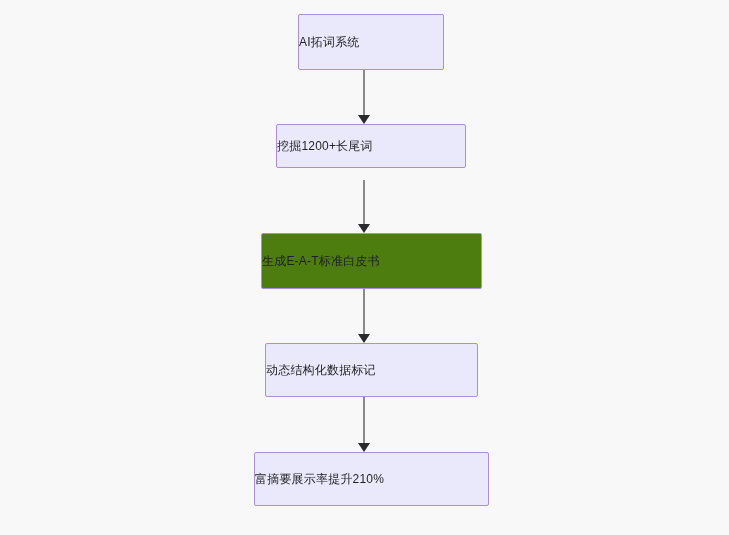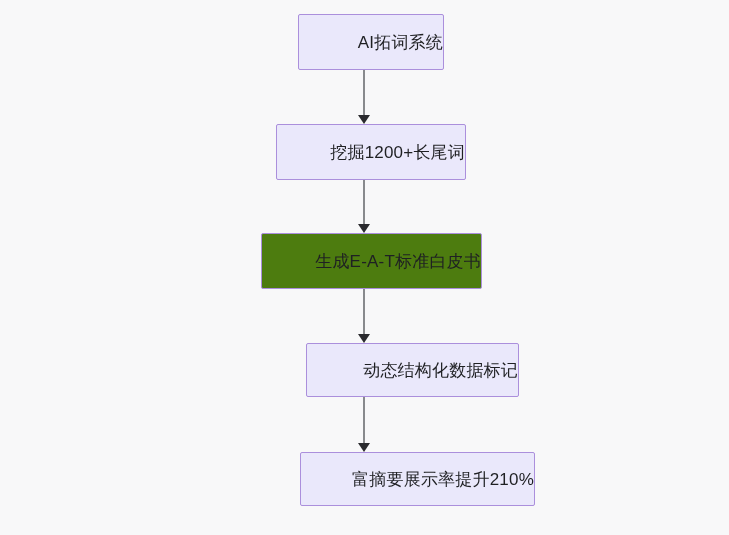--- a/index.html
+++ b/index.html
@@ -20,23 +20,23 @@
     height: 535px;
   }
   .node {
     position: absolute;
     box-sizing: border-box;
     background: #eae8fb;
     border: 1.6px solid #ab8fdc;
     border-radius: 2px;
     display: flex;
     align-items: center;
-    justify-content: flex-end;
+    justify-content: flex-start;
     color: #1f2023;
-    font-size: 17px;
+    font-size: 12px;
     line-height: 1;
     letter-spacing: 0.2px;
     white-space: nowrap;
     user-select: none;
   }
   .node-label {
     display: block;
   }
   .connector {
     position: absolute;
@@ -62,33 +62,33 @@
 </style>
 </head>
 <body style="background: rgb(248, 248, 249);">
 
 <div id="flow-canvas">
 
   <div class="node" style="left: 298px; top: 14px; width: 146px; height: 56px; background: rgb(234, 232, 251); border-color: rgb(171, 143, 220); color: rgb(31, 32, 35);">
     <span class="node-label">AI拓词系统</span>
   </div>
 
-  <div class="node" style="left: 276px; top: 124px; width: 190px; height: 56px; background: rgb(234, 232, 251); border-color: rgb(171, 143, 220); color: rgb(31, 32, 35);">
+  <div class="node" style="left: 276px; top: 124px; width: 190px; height: 44px; background: rgb(234, 232, 251); border-color: rgb(171, 143, 220); color: rgb(31, 32, 35);">
     <span class="node-label">挖掘1200+长尾词</span>
   </div>
 
   <div class="node" style="left: 261px; top: 233px; width: 221px; height: 56px; background: #4d7c0f; border-color: rgb(171, 143, 220); color: rgb(31, 32, 35);">
     <span class="node-label">生成E-A-T标准白皮书</span>
   </div>
 
-  <div class="node" style="left: 265px; top: 343px; width: 213px; height: 54px; background: rgb(234, 232, 251); border-color: rgb(171, 143, 220); color: rgb(31, 32, 35); margin-left: 41px;">
+  <div class="node" style="left: 265px; top: 343px; width: 213px; height: 54px; background: rgb(234, 232, 251); border-color: rgb(171, 143, 220); color: rgb(31, 32, 35);">
     <span class="node-label">动态结构化数据标记</span>
   </div>
 
-  <div class="node" style="left: 254px; top: 452px; width: 235px; height: 54px; background: rgb(234, 232, 251); border-color: rgb(171, 143, 220); color: rgb(31, 32, 35); margin-left: 46px;">
+  <div class="node" style="left: 254px; top: 452px; width: 235px; height: 54px; background: rgb(234, 232, 251); border-color: rgb(171, 143, 220); color: rgb(31, 32, 35);">
     <span class="node-label">富摘要展示率提升210%</span>
   </div>
 
   <div class="connector" style="left: 357px; top: 70px; height: 54px;">
     <div class="stem" style="height: 47px; background: rgb(136, 138, 141);"></div>
     <div class="head" style="top: 45px; border-top-color: rgb(42, 42, 46);"></div>
   </div>
 
   <div class="connector" style="left: 357px; top: 180px; height: 53px;">
     <div class="stem" style="height: 46px; background: rgb(136, 138, 141);"></div>

